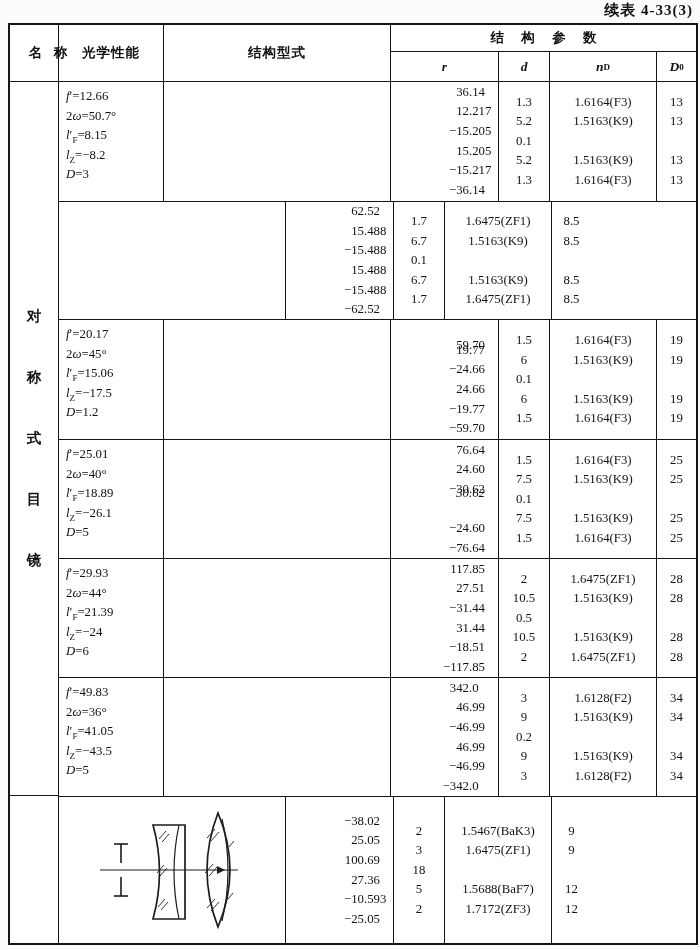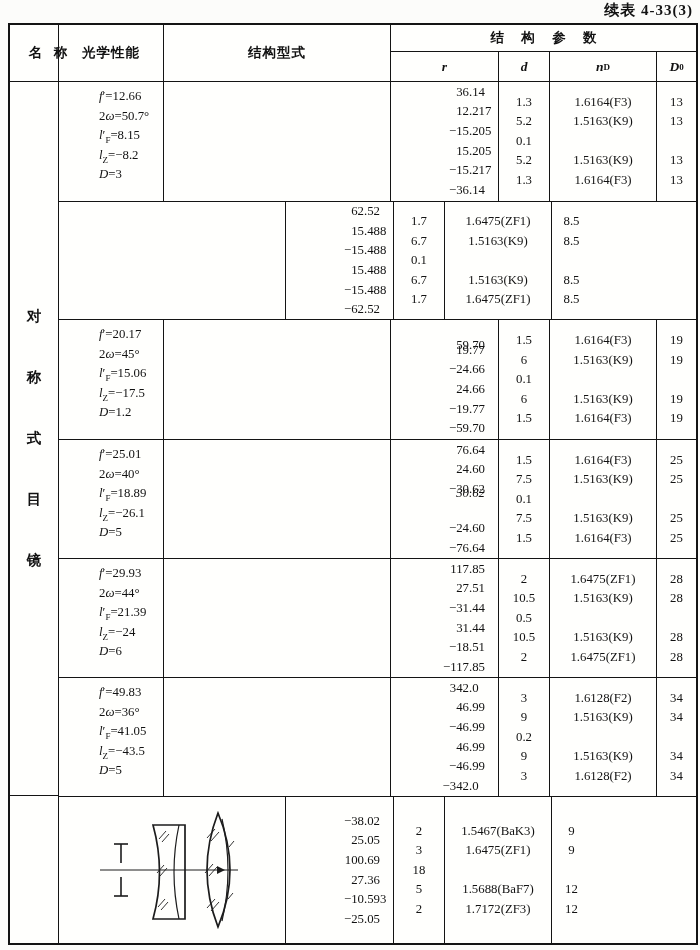--- a/index.html
+++ b/index.html
@@ -51,21 +51,21 @@
   .blocks{flex:1;display:flex;flex-direction:column;}
   .block{display:flex;box-sizing:border-box;border-top:1px solid #141414;}
   .block:first-child{border-top:none;}
   .bcell{border-right:1px solid #141414;box-sizing:border-box;position:relative;}
   .c-opt{width:105px;padding:5px 0 0 7px;}
   .c-str{width:227px;display:flex;align-items:center;justify-content:center;}
   .c-r{width:108px;}
   .c-d{width:51px;}
   .c-n{width:107px;}
   .c-d0{width:39px;border-right:none;}
-  .opt-line{font-size:12.8px;line-height:19.6px;white-space:nowrap;margin-left:33px;}
+  .opt-line{font-size:12.8px;line-height:19.6px;white-space:nowrap;}
   .opt-line i{font-style:italic;}
   sub{font-size:9px;line-height:0;}
   .rnum{position:absolute;left:0;width:100%;display:flex;font-size:12.8px;white-space:nowrap;}
   .rnum .ri{display:inline-block;width:78px;text-align:right;}
   .rnum .rf{text-align:center;}
   .cnum{position:absolute;left:0;width:100%;text-align:center;font-size:12.8px;white-space:nowrap;}
   svg{display:block;}
 </style>
 </head>
 <body>

